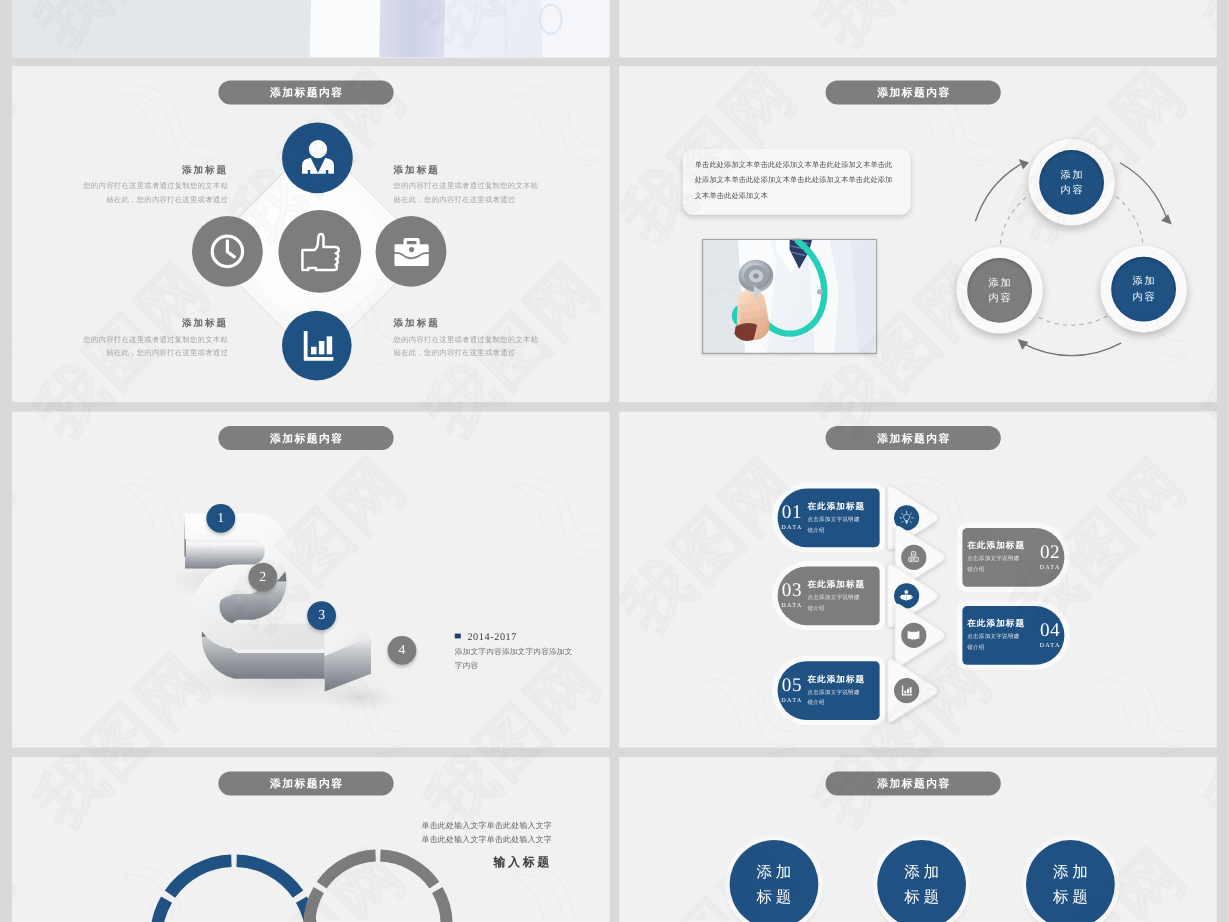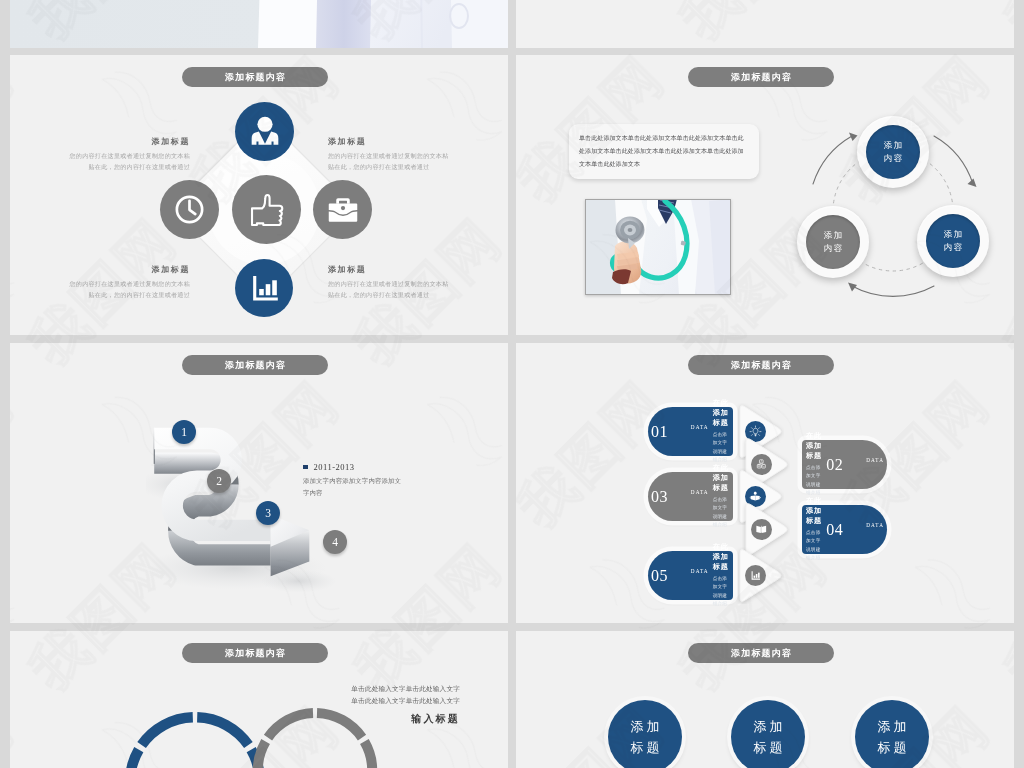--- a/index.html
+++ b/index.html
@@ -64,22 +64,22 @@
   .rt-head{font-size:8.5px;color:#3b3b3b;letter-spacing:.5px;margin-bottom:3px;white-space:nowrap;
            font-family:"Liberation Serif",serif;}
   .bullet{display:inline-block;width:4.5px;height:4.5px;background:#1f3f6b;margin-right:6px;vertical-align:1px;}
   .rt-body{font-size:6.4px;color:#6e6e6e;line-height:1.85;letter-spacing:.15px;width:101px;}
 
   .alrow{position:absolute;display:flex;align-items:center;}
   .albody{position:relative;width:82px;height:49px;display:flex;align-items:center;z-index:2;
           box-shadow:0 0 0 4.5px #fafafa, 0 2px 4px rgba(0,0,0,.22);}
   .alrow.l .albody{border-radius:24.5px 4px 4px 24.5px;padding-left:3px;}
   .alrow.r .albody{border-radius:4px 24.5px 24.5px 4px;padding-right:3px;}
-  .alnum{display:flex;flex-direction:row;align-items:flex-start;color:#fff;flex:0 0 auto;
-         font-family:"Liberation Serif",serif;line-height:1;gap:23px;}
+  .alnum{display:flex;flex-direction:column;align-items:center;color:#fff;flex:0 0 auto;
+         font-family:"Liberation Serif",serif;line-height:1;}
   .alnum .n{font-size:16px;letter-spacing:.4px;}
   .alnum .d{font-size:5.2px;letter-spacing:1.1px;margin-top:1.5px;}
   .altxt{flex:1;padding:0 4px;}
   .alh{font-size:7.2px;font-weight:bold;color:#fff;letter-spacing:.85px;margin-bottom:2.5px;}
   .alb{font-size:4.6px;color:#dfe4ea;line-height:1.85;letter-spacing:.25px;white-space:pre-line;}
   .altri{position:relative;width:48px;height:57px;display:flex;align-items:center;z-index:1;}
   .alrow.l .altri{margin-left:3px;justify-content:flex-start;padding-left:9px;}
   .alrow.r .altri{margin-right:3px;justify-content:flex-start;padding-left:9px;}
   .altri svg.tri{position:absolute;left:0;top:0;}
   .alicon{position:relative;z-index:3;width:21px;height:21px;border-radius:50%;
@@ -328,22 +328,22 @@
 
       <path d="M199 126 L199 164 L152 182 L152 144 Z" fill="url(#arwSide)"></path>
       <path d="M152 107 L199 126 L152 146 Z" fill="url(#arwFace)"></path>
     </svg>
 
     <div class="rnum blue" style="left:162px;top:77px;"><span>1</span></div>
     <div class="rnum gray" style="left:197px;top:126px;"><span>2</span></div>
     <div class="rnum blue" style="left:246px;top:158px;"><span>3</span></div>
     <div class="rnum gray" style="left:313px;top:187px;"><span>4</span></div>
 
-    <div class="rtxt" style="left:293px;top:119px;width:130px;">
-      <div class="rt-head"><i class="bullet"></i><span>2011-2013</span></div>
+    <div class="rtxt" style="left:369px;top:182px;width:130px;">
+      <div class="rt-head"><i class="bullet"></i><span>2014-2017</span></div>
       <div class="rt-body">添加文字内容添加文字内容添加文字内容</div>
     </div>
   </div>
 
   <div class="slide s6">
     <div class="pill"><span>添加标题内容</span></div>
 
     <div class="alrow l" style="top:60px;left:132px;">
       <div class="albody blue">
         <div class="alnum">

